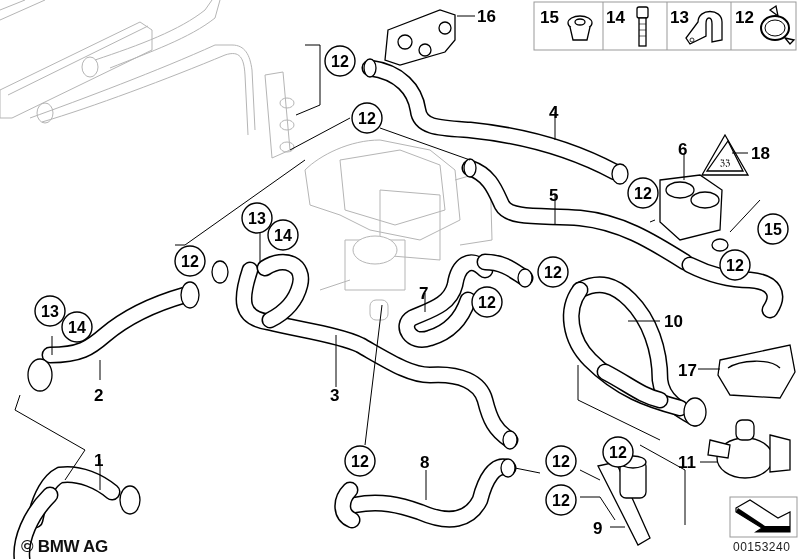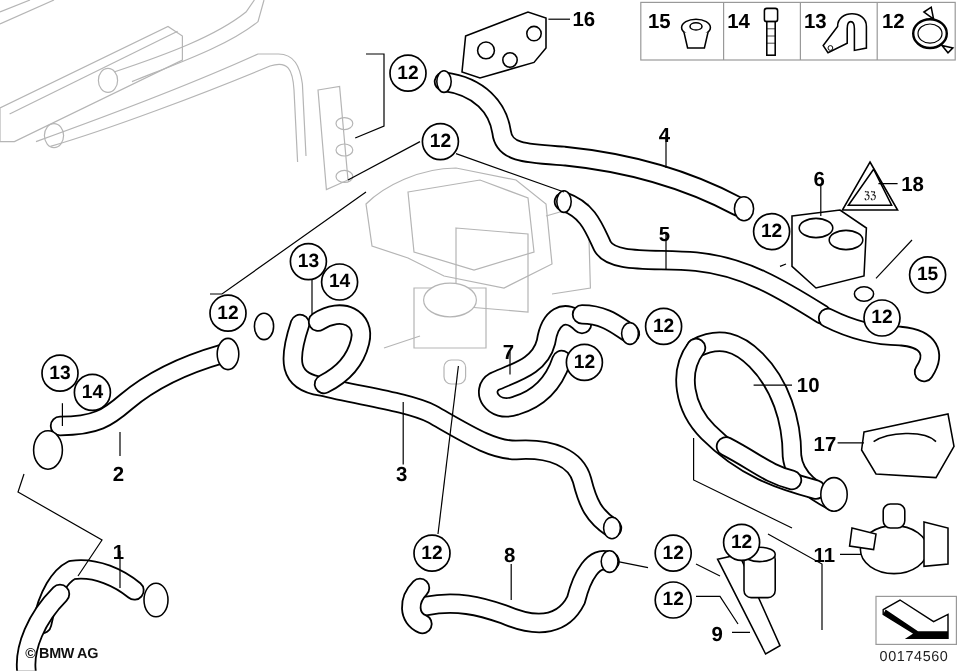--- a/index.html
+++ b/index.html
@@ -8,21 +8,21 @@
   .hose { fill: none; stroke: #000; stroke-width: 17; stroke-linecap: round; stroke-linejoin: round; }
   .hose-in { fill: none; stroke: #fff; stroke-width: 14; stroke-linecap: round; stroke-linejoin: round; }
   .ghost { fill: none; stroke: #b5b5b5; stroke-width: 1; }
   .ghost-fill { fill: #fff; stroke: #b5b5b5; stroke-width: 1; }
   .part { fill: #fff; stroke: #000; stroke-width: 1.3; }
   .leader { fill: none; stroke: #000; stroke-width: 1; }
   .callout-circle { fill: #fff; stroke: #000; stroke-width: 1.4; }
   .num { font-family: "Liberation Sans", sans-serif; font-weight: bold; font-size: 17px; fill: #000; }
   .callout-text { font-family: "Liberation Sans", sans-serif; font-weight: bold; font-size: 16px; fill: #000; text-anchor: middle; dominant-baseline: central; }
   .box { fill: #fff; stroke: #999; stroke-width: 1; }
-  .copyright { position: absolute; left: 21px; top: 537px; font-size: 12px; font-weight: bold; color: #111; letter-spacing: -0.3px; }
+  .copyright { position: absolute; left: 21px; top: 537px; font-size: 17px; font-weight: bold; color: #111; letter-spacing: -0.3px; }
   .diagram-id { position: absolute; left: 733px; top: 540px; font-size: 12px; color: #222; letter-spacing: 0.5px; }
 </style>
 </head>
 <body>
 
 <svg id="diagram" viewBox="0 0 799 559" xmlns="http://www.w3.org/2000/svg">
 
   <g>
     <path class="ghost" d="M0,90 L140,22 L152,30 L152,50 L12,118 L0,118 Z"></path>
     <path class="ghost" d="M8,95 L148,26"></path>
@@ -308,13 +308,13 @@
   <g>
     <rect class="box" x="730" y="497" width="67" height="40"></rect>
     <g>
       <path d="M736,508 L750,500 L778,518 L790,512 L790,532 L756,532 L762,528 L736,512 Z" fill="#fff" stroke="#000" stroke-width="1.2"></path>
       <path d="M736,512 L762,528 L756,532 L790,532 L790,526 L765,526 L738,508 Z" fill="#000"></path>
     </g>
   </g>
 </svg>
 
 <div class="copyright">© BMW AG</div>
-<div class="diagram-id">00174560</div>
+<div class="diagram-id">00153240</div>
 
 </body></html>

